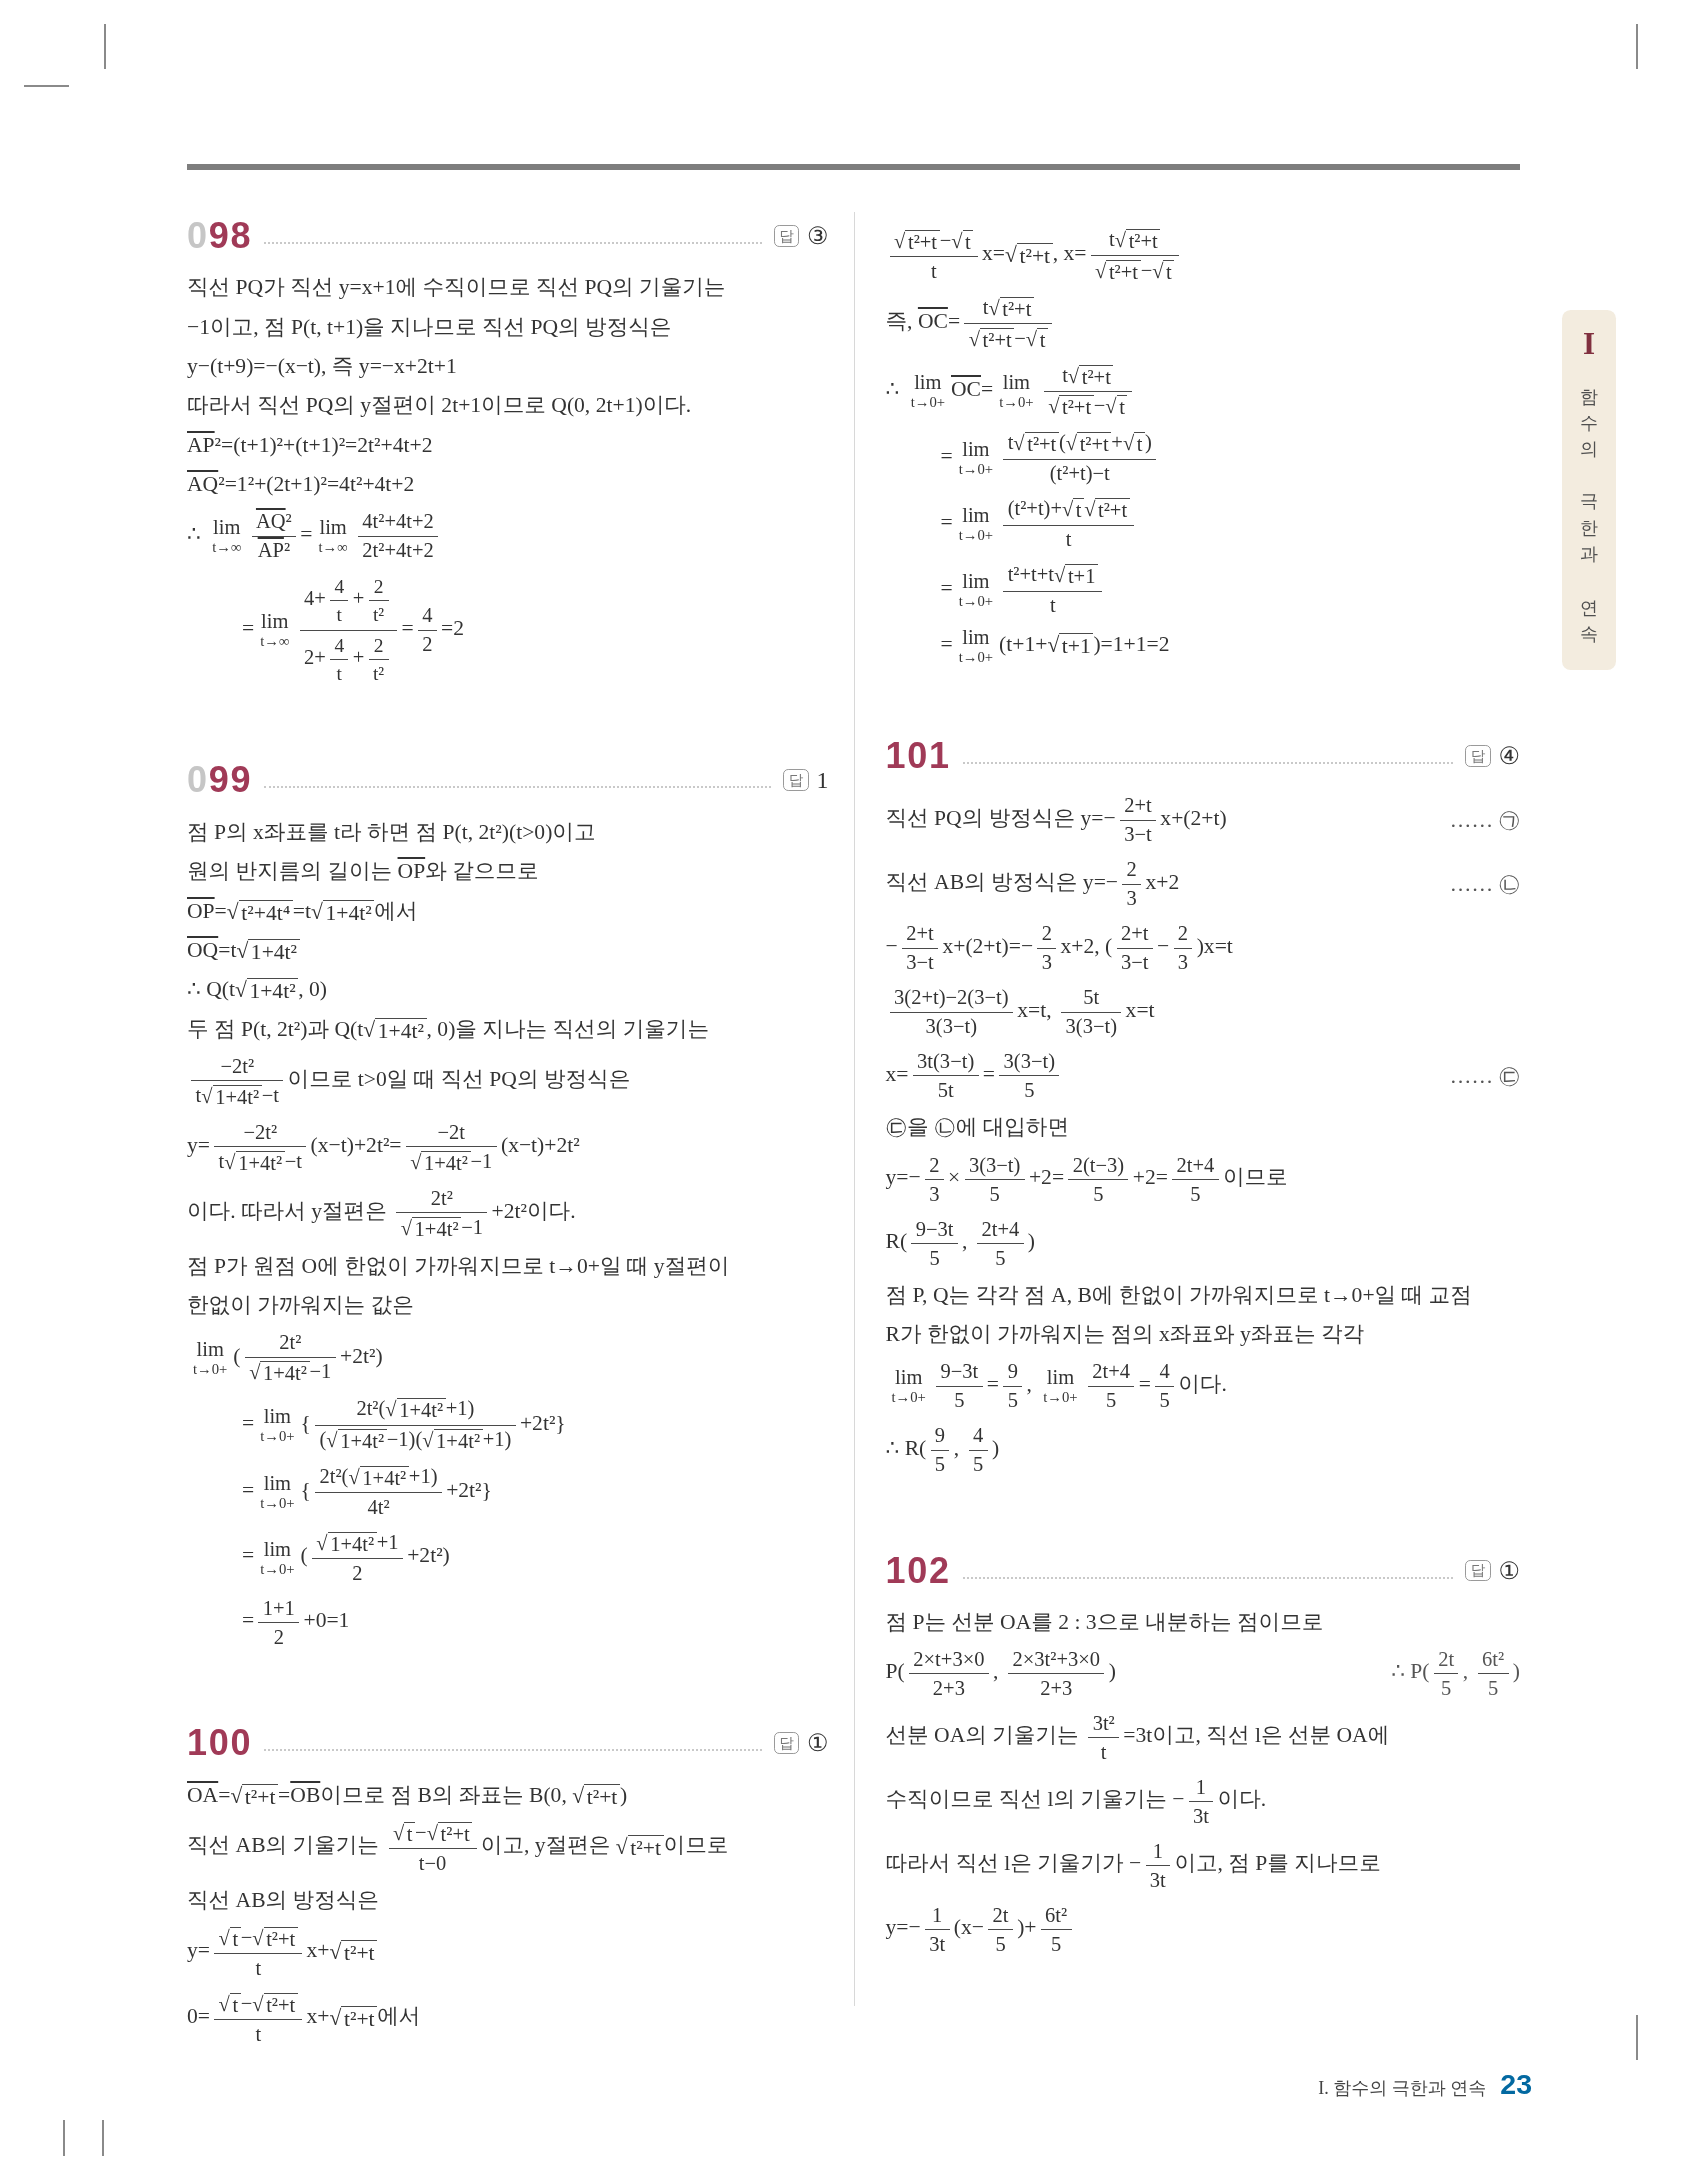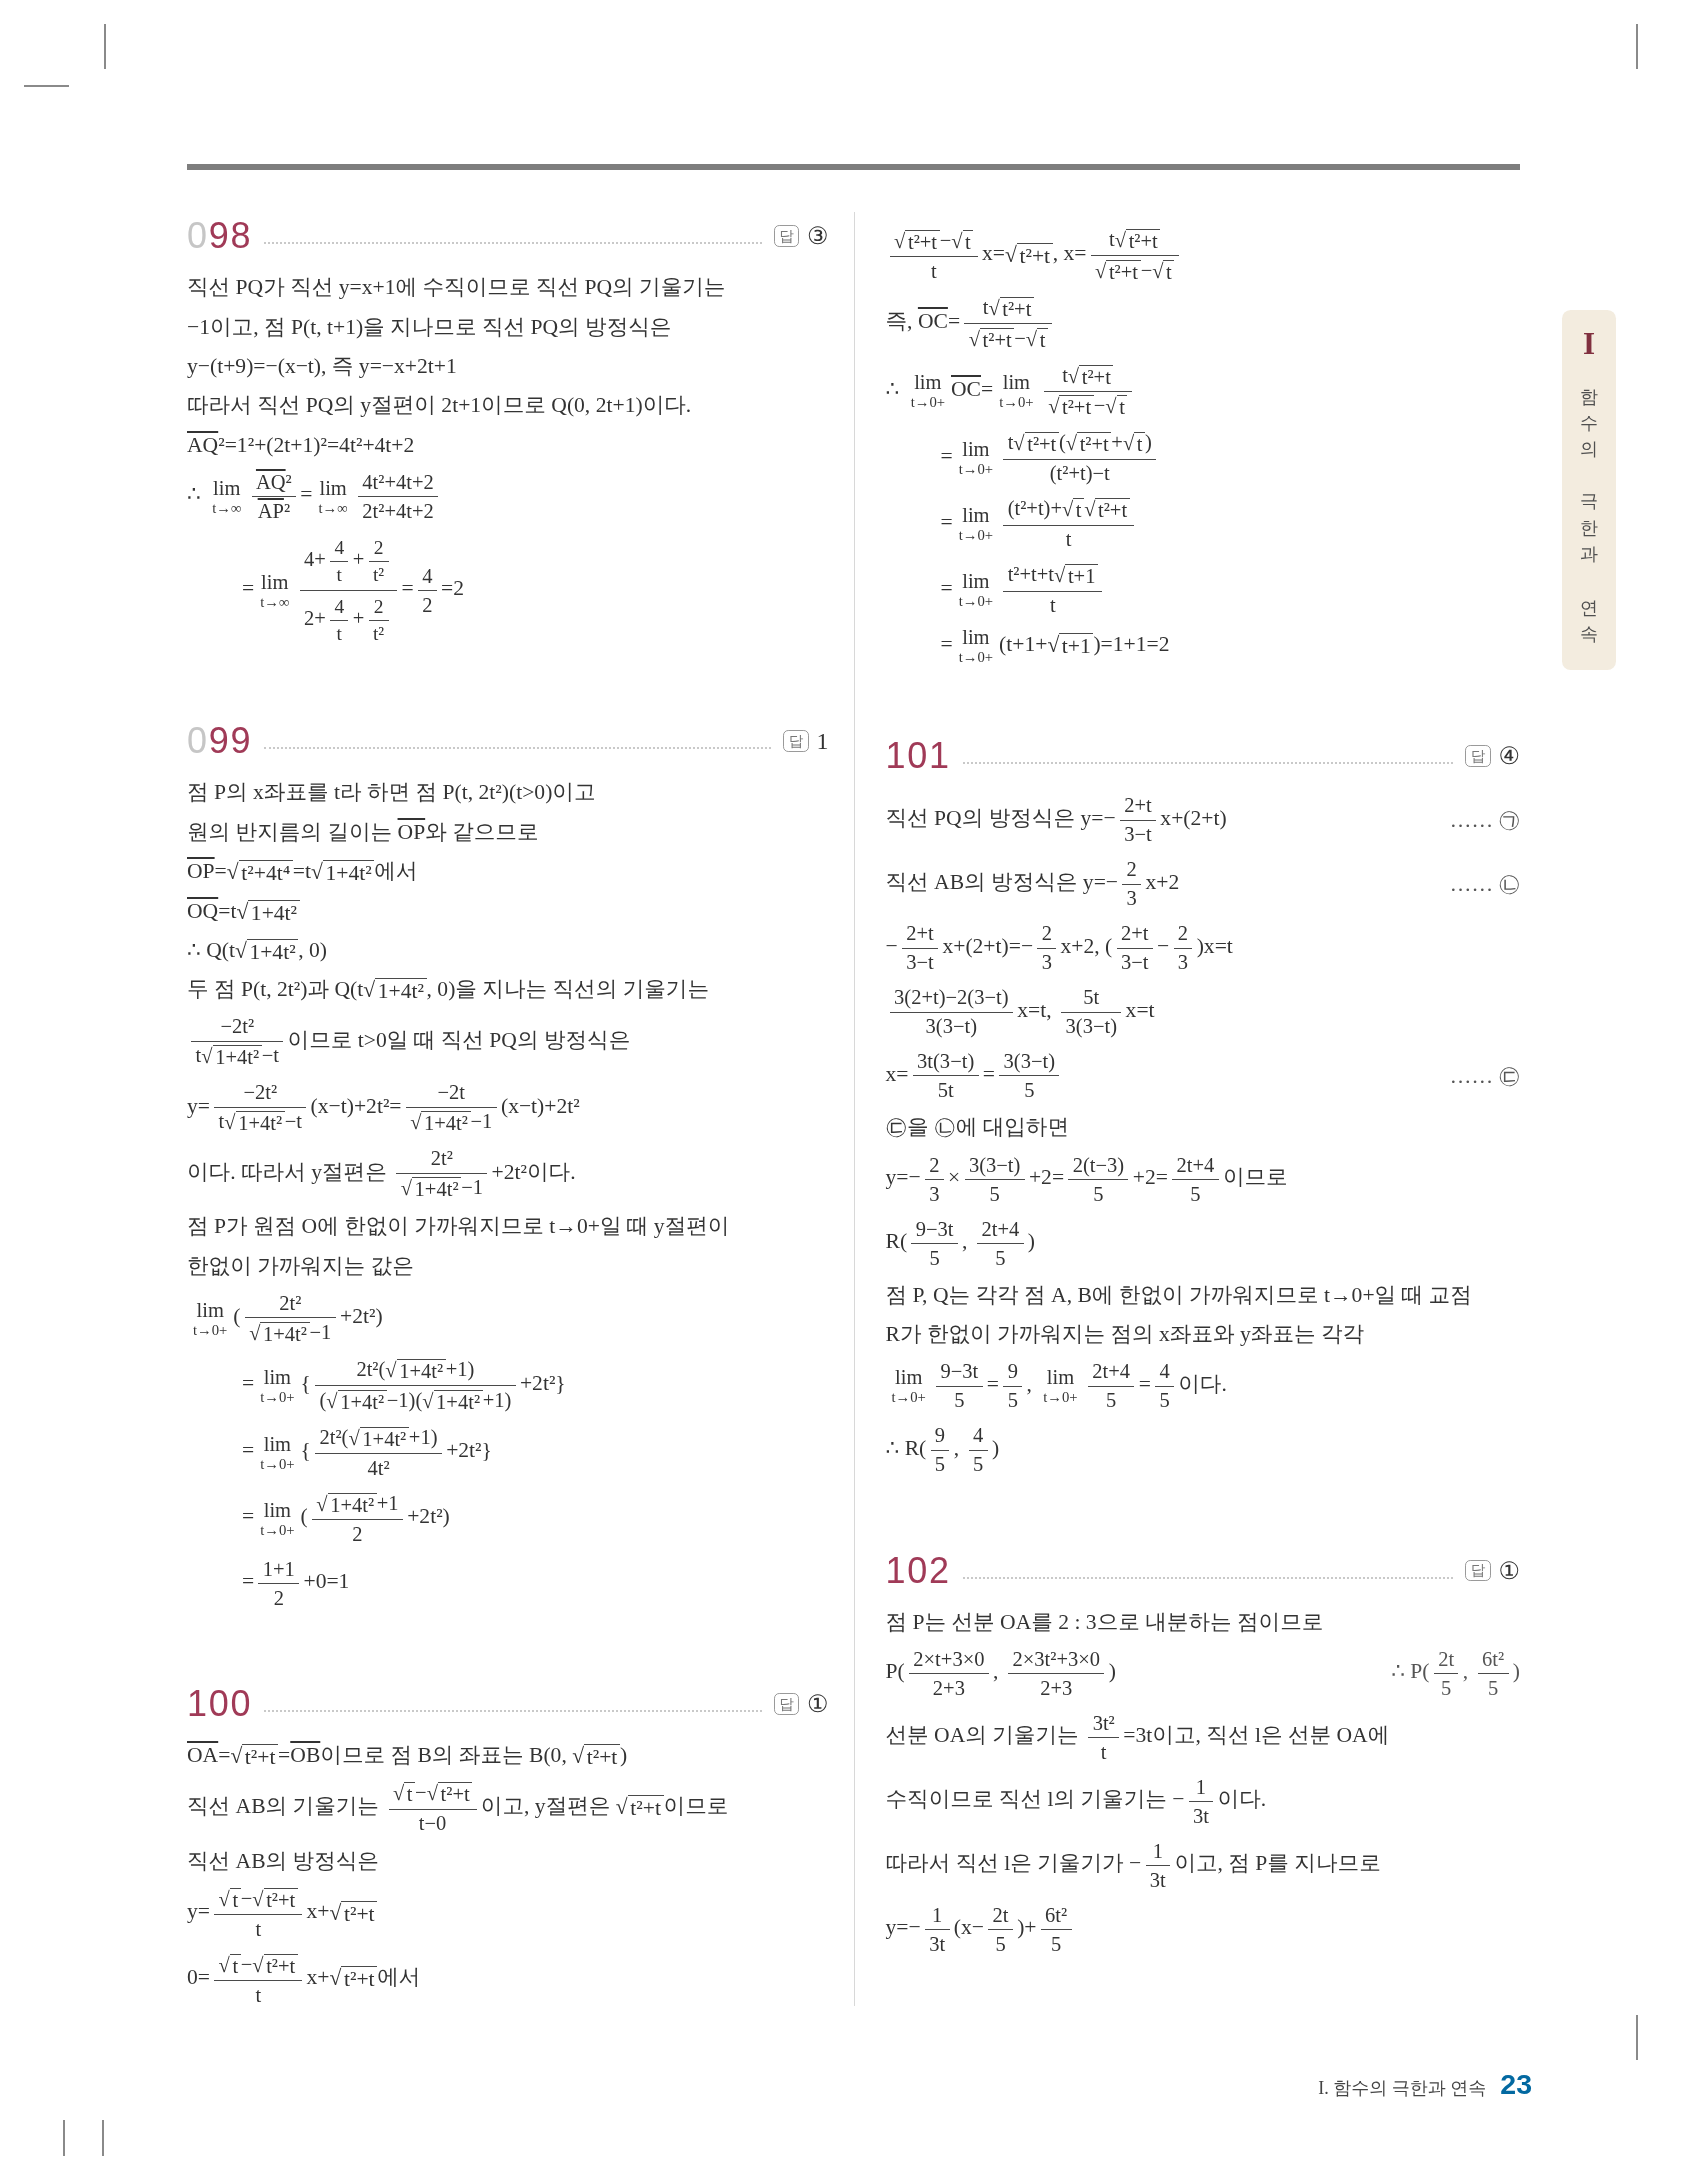--- a/index.html
+++ b/index.html
@@ -11,21 +11,21 @@
   .topbar{position:absolute;left:187px;top:164px;width:1333px;height:6px;background:#7e7e7e;}
   .divider{position:absolute;left:854px;top:212px;width:0.9px;height:1794px;background:#d8d8d8;}
 
   .content{position:absolute;left:187px;top:218px;width:1333px;display:flex;gap:57px;}
   .col{display:flex;flex-direction:column;}
   .col-left{width:642px;}
   .col-right{width:635px;}
 
   .problem{margin-bottom:67px;}
   .phead{display:flex;align-items:center;margin-bottom:17.3px;}
-  .pnum{font-family:"Liberation Sans","DejaVu Sans",sans-serif;font-size:36px;font-weight:400;
+  .pnum{font-family:"Liberation Sans","DejaVu Sans",sans-serif;font-size:36px;font-weight:700;
         letter-spacing:1.7px;color:#a03a57;line-height:1;}
   .pnum .zero{color:#c6c6c6;}
   .leader{flex:1;border-bottom:2.6px dotted #c9c9c9;margin:0 12px;transform:translateY(7px);}
   .answer{display:flex;align-items:center;gap:7.8px;}
   .ans-ico{font-size:14.7px;color:#777;border:1.7px solid #9a9a9a;border-radius:5.2px;padding:2.6px 4.3px;
            line-height:1;font-family:"Liberation Sans","DejaVu Sans",sans-serif;}
   .ans-num{font-size:24px;color:#333;}
 
   .lines{font-size:21.6px;line-height:1.5;}
   .line{display:flex;align-items:center;margin:7px 0;}
@@ -97,20 +97,23 @@
             <span class="math">직선 PQ가 직선 y=x+1에 수직이므로 직선 PQ의 기울기는</span>
           </div>
           <div class="line">
             <span class="math">−1이고, 점 P(t, t+1)을 지나므로 직선 PQ의 방정식은</span>
           </div>
           <div class="line">
             <span class="math">y−(t+9)=−(x−t), 즉 y=−x+2t+1</span>
           </div>
           <div class="line">
             <span class="math">따라서 직선 PQ의 y절편이 2t+1이므로 Q(0, 2t+1)이다.</span>
+          </div>
+          <div class="line">
+            <span class="math"><span class="ov">AP</span>²=(t+1)²+(t+1)²=2t²+4t+2</span>
           </div>
           <div class="line">
             <span class="math"><span class="ov">AQ</span>²=1²+(2t+1)²=4t²+4t+2</span>
           </div>
           <div class="line">
             <span class="math">∴ <span class="lim">
                 <span class="lw">lim</span>
                 <span class="ls">t→∞</span>
               </span><span class="fr">
                 <span class="nu"><span class="ov">AQ</span>²</span>

